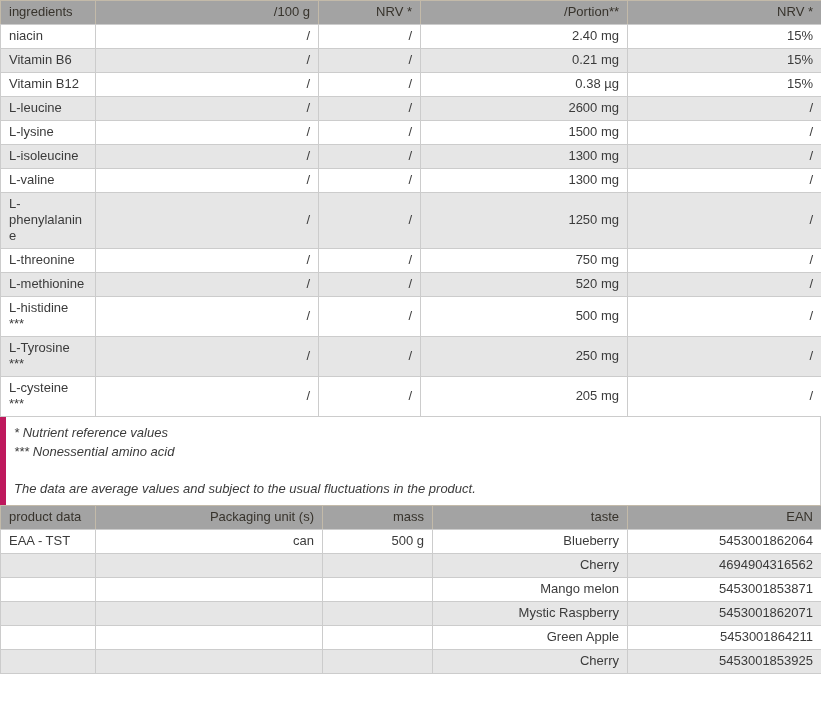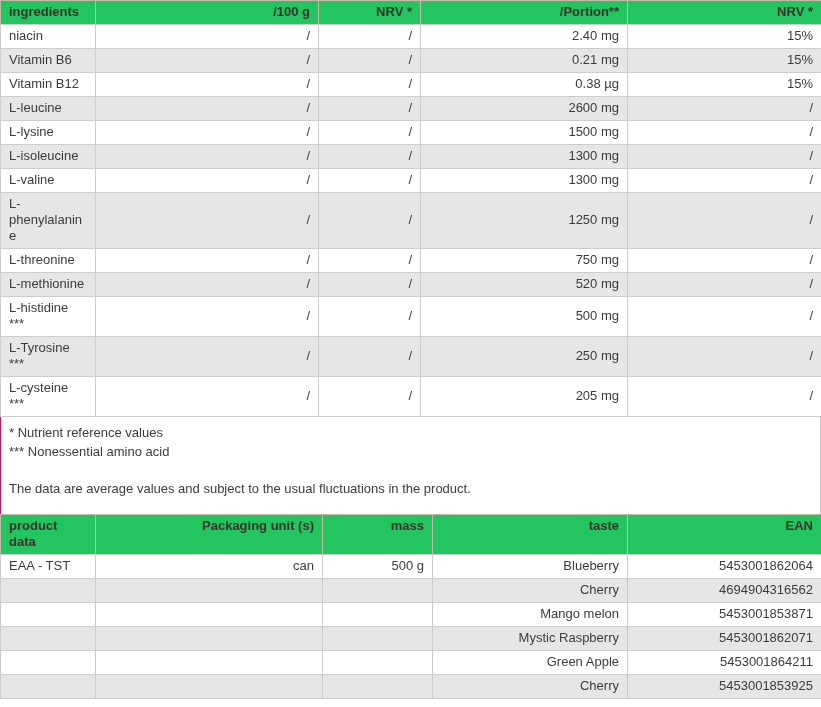--- a/index.html
+++ b/index.html
@@ -23,36 +23,37 @@
     border: 1px solid #cccccc;
     padding: 3px 8px 4px 8px;
     line-height: 16px;
     text-align: right;
     overflow: hidden;
     white-space: normal;
     word-wrap: break-word;
     font-weight: normal;
   }
   thead th {
-    background: #22c55e;
-    font-weight: bold;
+    background: #a3a3a3;
+    font-weight: normal;
     color: #37332c;
     border-color: #c3baa9;
     border-bottom-color: #cccccc;
   }
   th.col-first, td.col-first { text-align: left; }
   thead th { vertical-align: top; }
   tbody tr:nth-child(even) td { background: #e6e6e6; }
   tbody tr:nth-child(odd) td { background: #ffffff; }
 
   .footnotes {
-    border-left: 1px solid #be185d;
+    border-left: 6px solid #be185d;
     border-right: 1px solid #cccccc;
-    padding: 6px 8px 16px 8px;
+    padding: 6px 8px 7px 8px;
     box-sizing: border-box;
+    font-style: italic;
   }
   .footnotes p {
     margin: 0;
     line-height: 19px;
   }
   .footnotes .avg-note {
     margin-top: 18px;
   }
 </style>
 </head>

